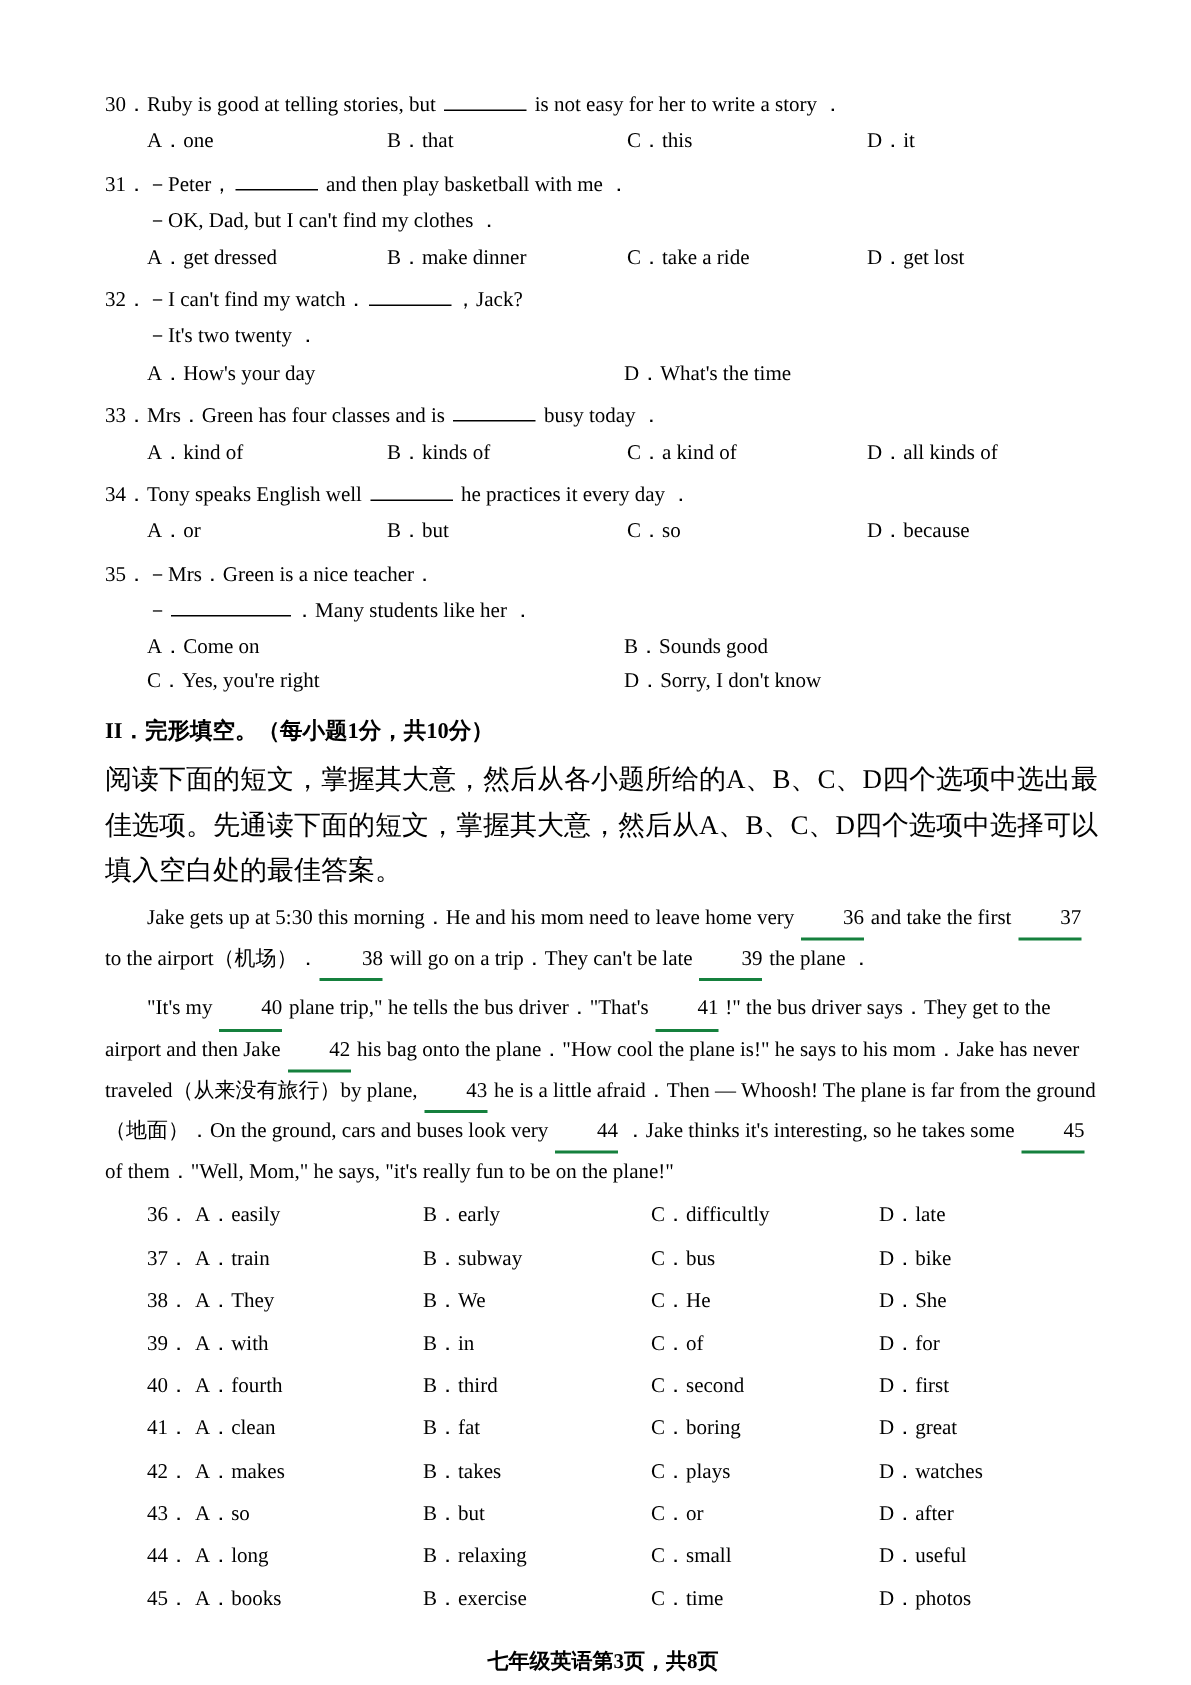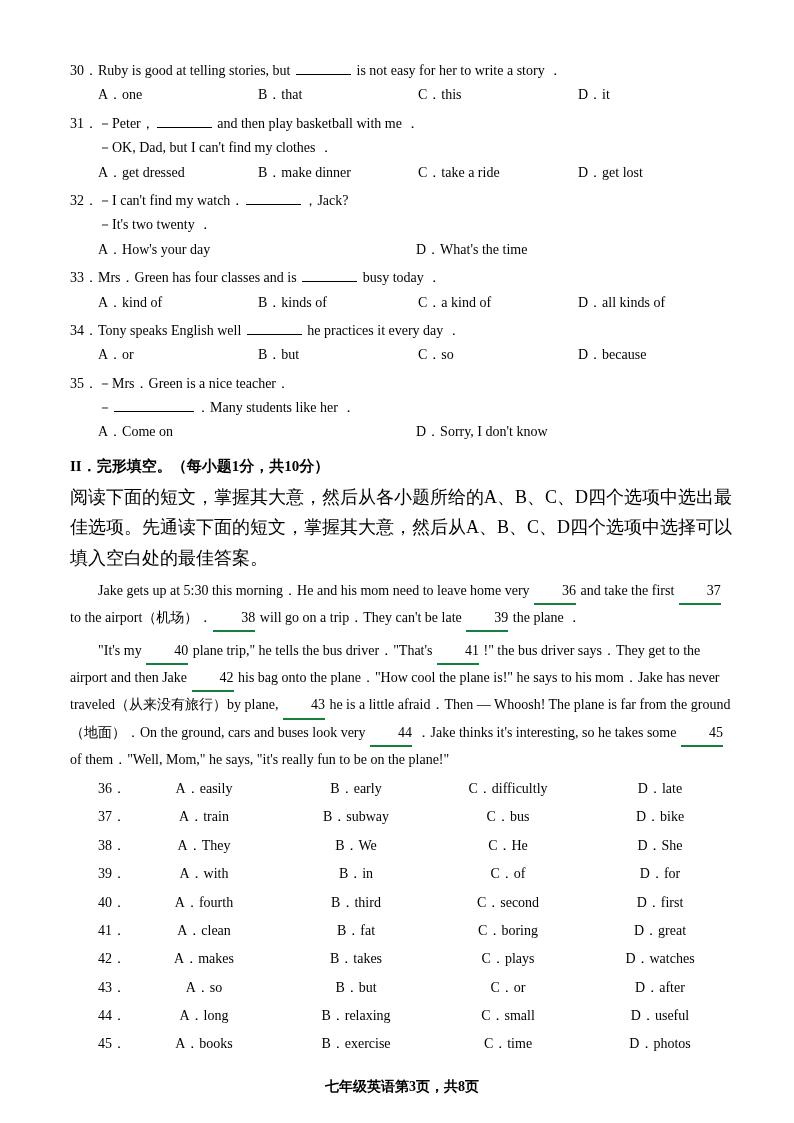--- a/index.html
+++ b/index.html
@@ -89,21 +89,20 @@
       font-size: 14px;
       font-weight: bold;
     }
     .dash-line {
       margin-left: 28px;
       margin-bottom: 2px;
     }
     .opt4 {
       flex: 1;
       font-size: 14px;
-      text-align: center;
     }
   </style>
 </head>
 <body>
 
 <div class="question-block">
   <div class="question-line">
     <span class="q-num">30．</span>
     <span class="q-text">Ruby is good at telling stories, but <span class="blank"></span> is not easy for her to write a story ．</span>
   </div>
@@ -170,20 +169,22 @@
 <div class="question-block">
   <div class="question-line">
     <span class="q-num">35．</span>
     <span class="q-text">－Mrs．Green is a nice teacher．</span>
   </div>
   <div class="question-line" style="margin-left:28px;">
     <span class="q-text">－<span class="blank" style="min-width:80px;"></span>．Many students like her ．</span>
   </div>
   <div class="options-2col">
     <span class="option-2col">A．Come on</span>
+    <span class="option-2col">B．Sounds good</span>
+    <span class="option-2col">C．Yes, you're right</span>
     <span class="option-2col">D．Sorry, I don't know</span>
   </div>
 </div>
 
 <div class="section-header">II．完形填空。（每小题1分，共10分）</div>
 
 <div class="instruction-bold">阅读下面的短文，掌握其大意，然后从各小题所给的A、B、C、D四个选项中选出最佳选项。先通读下面的短文，掌握其大意，然后从A、B、C、D四个选项中选择可以填入空白处的最佳答案。</div>
 
 <div class="passage">
   Jake gets up at 5:30 this morning．He and his mom need to leave home very <span class="fill-blank">36</span> and take the first <span class="fill-blank">37</span> to the airport（机场）．<span class="fill-blank">38</span> will go on a trip．They can't be late <span class="fill-blank">39</span> the plane ．

